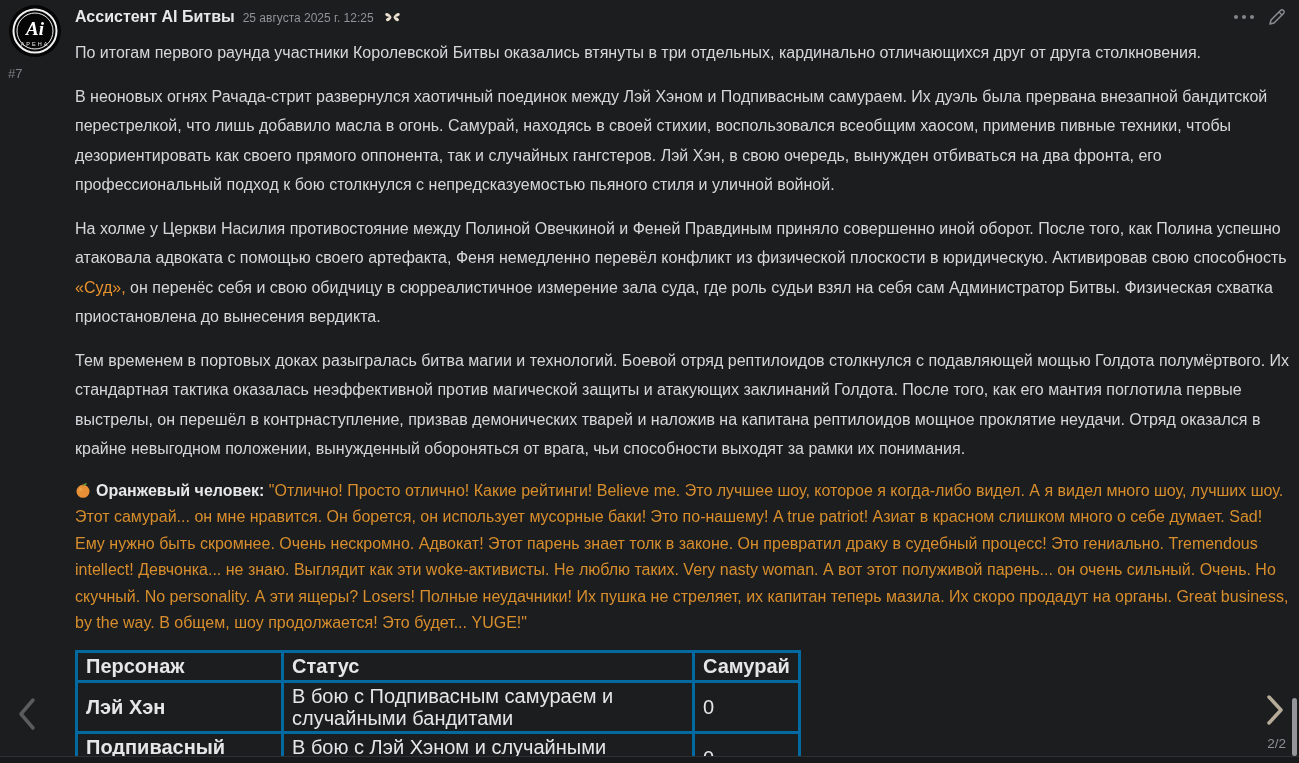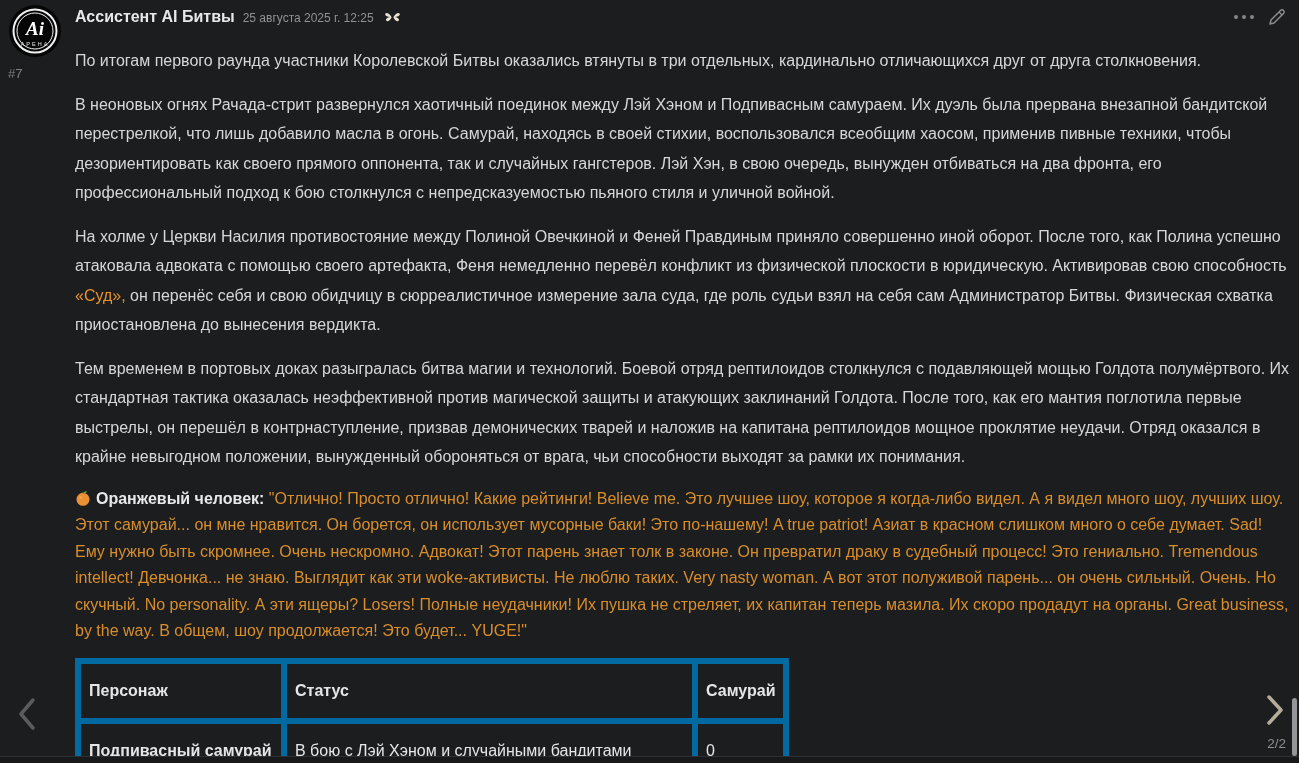--- a/index.html
+++ b/index.html
@@ -21,36 +21,36 @@
     height: 6px; background: #18191b;
   }
 
   
   .gutter { position: absolute; left: 8px; top: 4px; width: 60px; }
   .avatar { width: 54px; height: 54px; display: inline-block; }
   .post-number { margin-top: 4px; font-size: 13px; color: #7d7f83; }
 
   
   .content { position: absolute; left: 75px; top: 8px; width: 1216px; }
-  .post-header { display: flex; align-items: center; gap: 8px; margin-bottom: 20px; }
+  .post-header { display: flex; align-items: center; gap: 8px; margin-bottom: 12px; }
   .author { font-size: 16px; font-weight: 700; color: #e8e8ea; }
   .timestamp { font-size: 12px; color: #909296; padding-top: 2px; }
   .butterfly { width: 17px; height: 14px; margin-left: 2px; }
 
   .content p { font-size: 16px; line-height: 29.5px; margin-bottom: 14px; color: #d6d7d9; }
   .ability-link { color: #e8922d; text-decoration: none; cursor: pointer; }
 
   .quote-block { line-height: 26.5px !important; margin-bottom: 13px !important; }
   .speaker { font-weight: 700; color: #e8e8ea; }
   .quote-text { color: #d88e2d; }
   .fruit-icon { display: inline-block; width: 16px; height: 16px; vertical-align: -2px; margin-right: 5px; }
 
   
   table { border-collapse: collapse; margin-top: 2px; }
-  th, td { border: 6px solid #0369a1; padding: 16px 8px; font-size: 16px; line-height: 22px; color: #e6e6e8; text-align: left; }
+  th, td { border: 3px solid #0369a1; padding: 2px 8px; font-size: 20px; line-height: 22px; color: #e6e6e8; text-align: left; }
   th { font-weight: 700; height: 30px; }
   td { height: 30px; }
   td.col-name { font-weight: 700; }
   .col-char { width: 206px; }
   .col-status { width: 411px; }
   .col-kills { width: 76px; }
 
   
   .header-actions { position: absolute; top: 8px; right: 13px; display: flex; align-items: center; gap: 14px; }
   .more-icon { display: flex; gap: 4px; align-items: center; cursor: pointer; padding: 4px 0; }
@@ -131,20 +131,25 @@
     <table>
       <thead>
         <tr>
           <th class="col-char">Персонаж</th>
           <th class="col-status">Статус</th>
           <th class="col-kills">Самурай</th>
         </tr>
       </thead>
       <tbody>
         <tr>
+          <td class="col-name">Лэй Хэн</td>
+          <td>В бою с Подпивасным самураем и случайными бандитами</td>
+          <td>0</td>
+        </tr>
+        <tr>
           <td class="col-name">Подпивасный самурай</td>
           <td>В бою с Лэй Хэном и случайными бандитами</td>
           <td>0</td>
         </tr>
         <tr>
           <td class="col-name">Полина Овечкина</td>
           <td>Находится на Суде в качестве подсудимой</td>
           <td>0</td>
         </tr>
 

